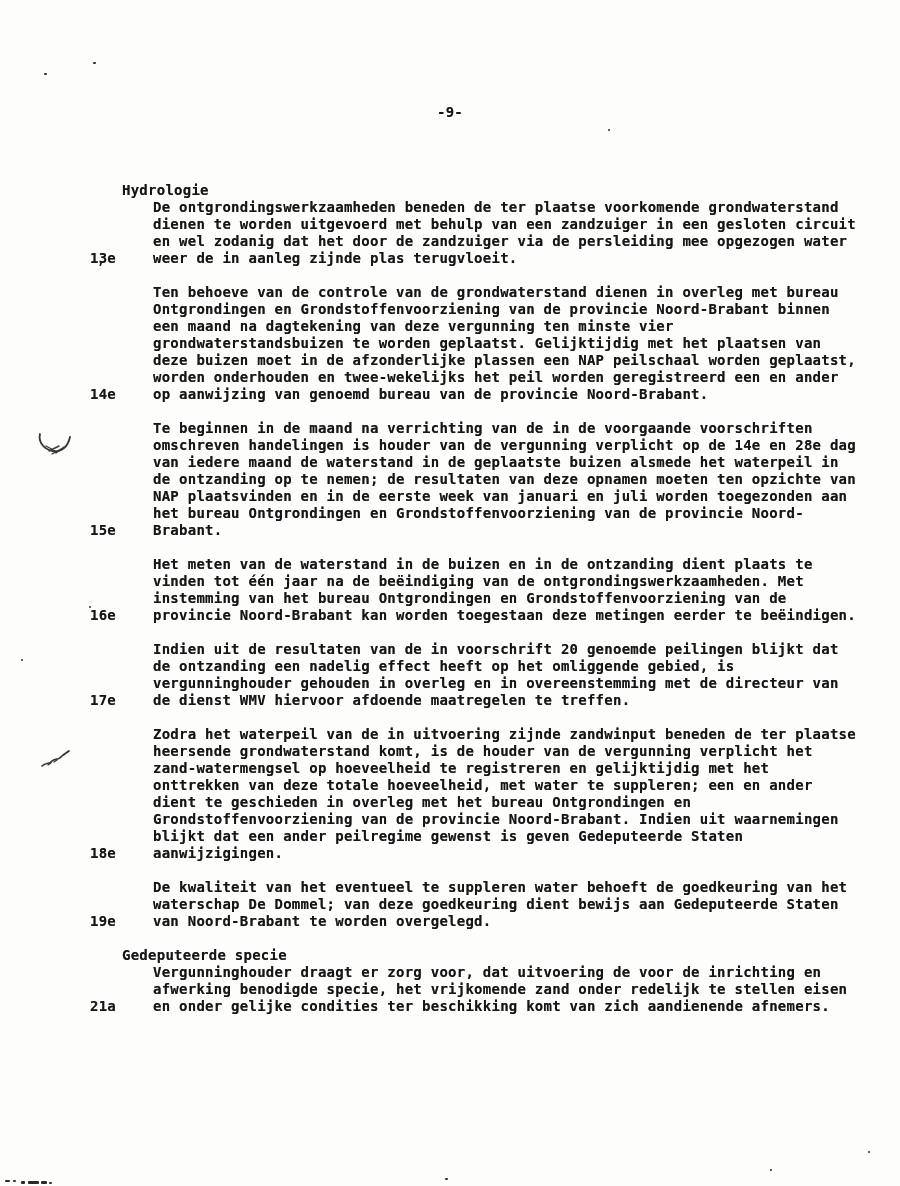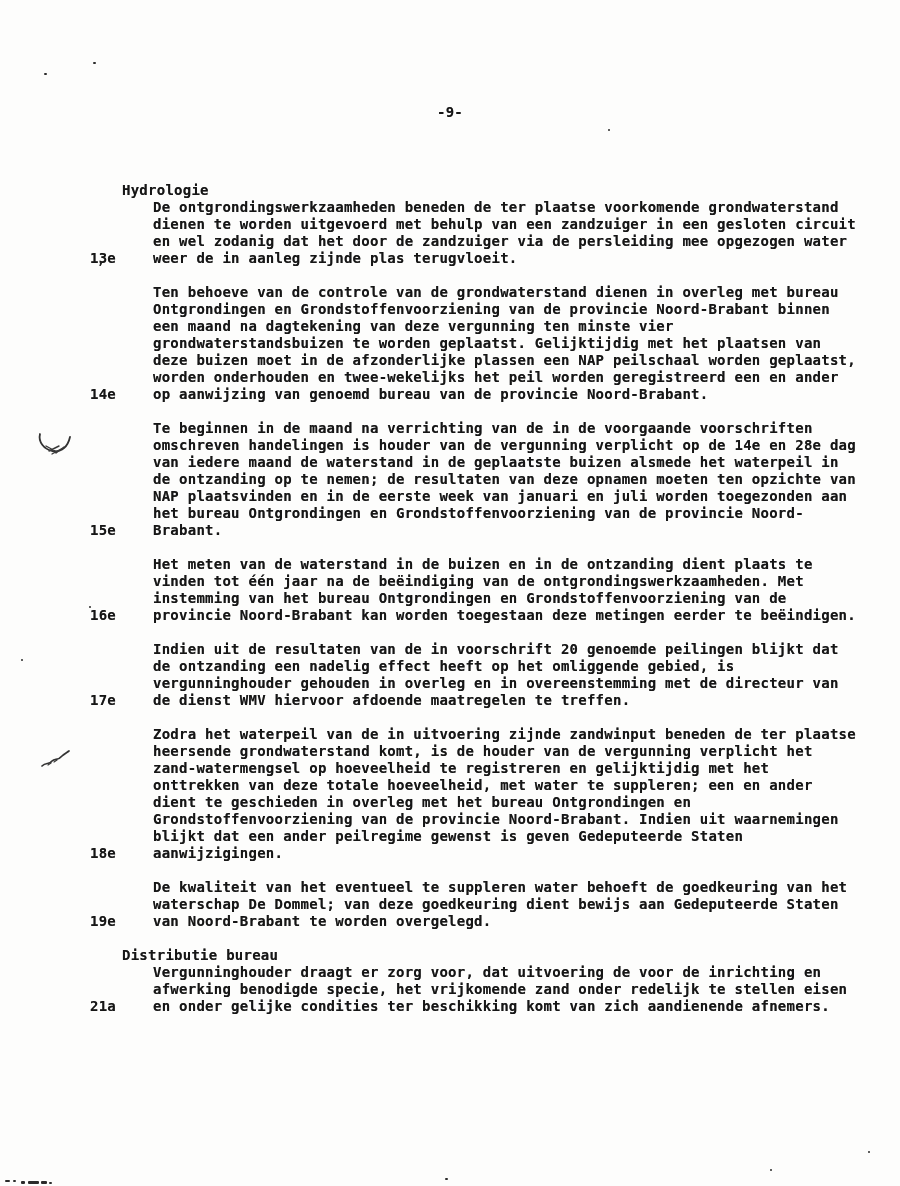--- a/index.html
+++ b/index.html
@@ -137,21 +137,21 @@
     </div>
 
     <div class="provision">
       <span class="prov-num">19e</span>
       <p class="prov-text">De kwaliteit van het eventueel te suppleren water behoeft de goedkeuring van het
 waterschap De Dommel; van deze goedkeuring dient bewijs aan Gedeputeerde Staten
 van Noord-Brabant te worden overgelegd.</p>
     </div>
 
 
-    <div class="section-heading">Distributie bureau</div>
+    <div class="section-heading">Gedeputeerde specie</div>
 
     <div class="provision">
       <span class="prov-num">21a</span>
       <p class="prov-text">Vergunninghouder draagt er zorg voor, dat uitvoering de voor de inrichting en
 afwerking benodigde specie, het vrijkomende zand onder redelijk te stellen eisen
 en onder gelijke condities ter beschikking komt van zich aandienende afnemers.</p>
     </div>
 
   </div>
 

